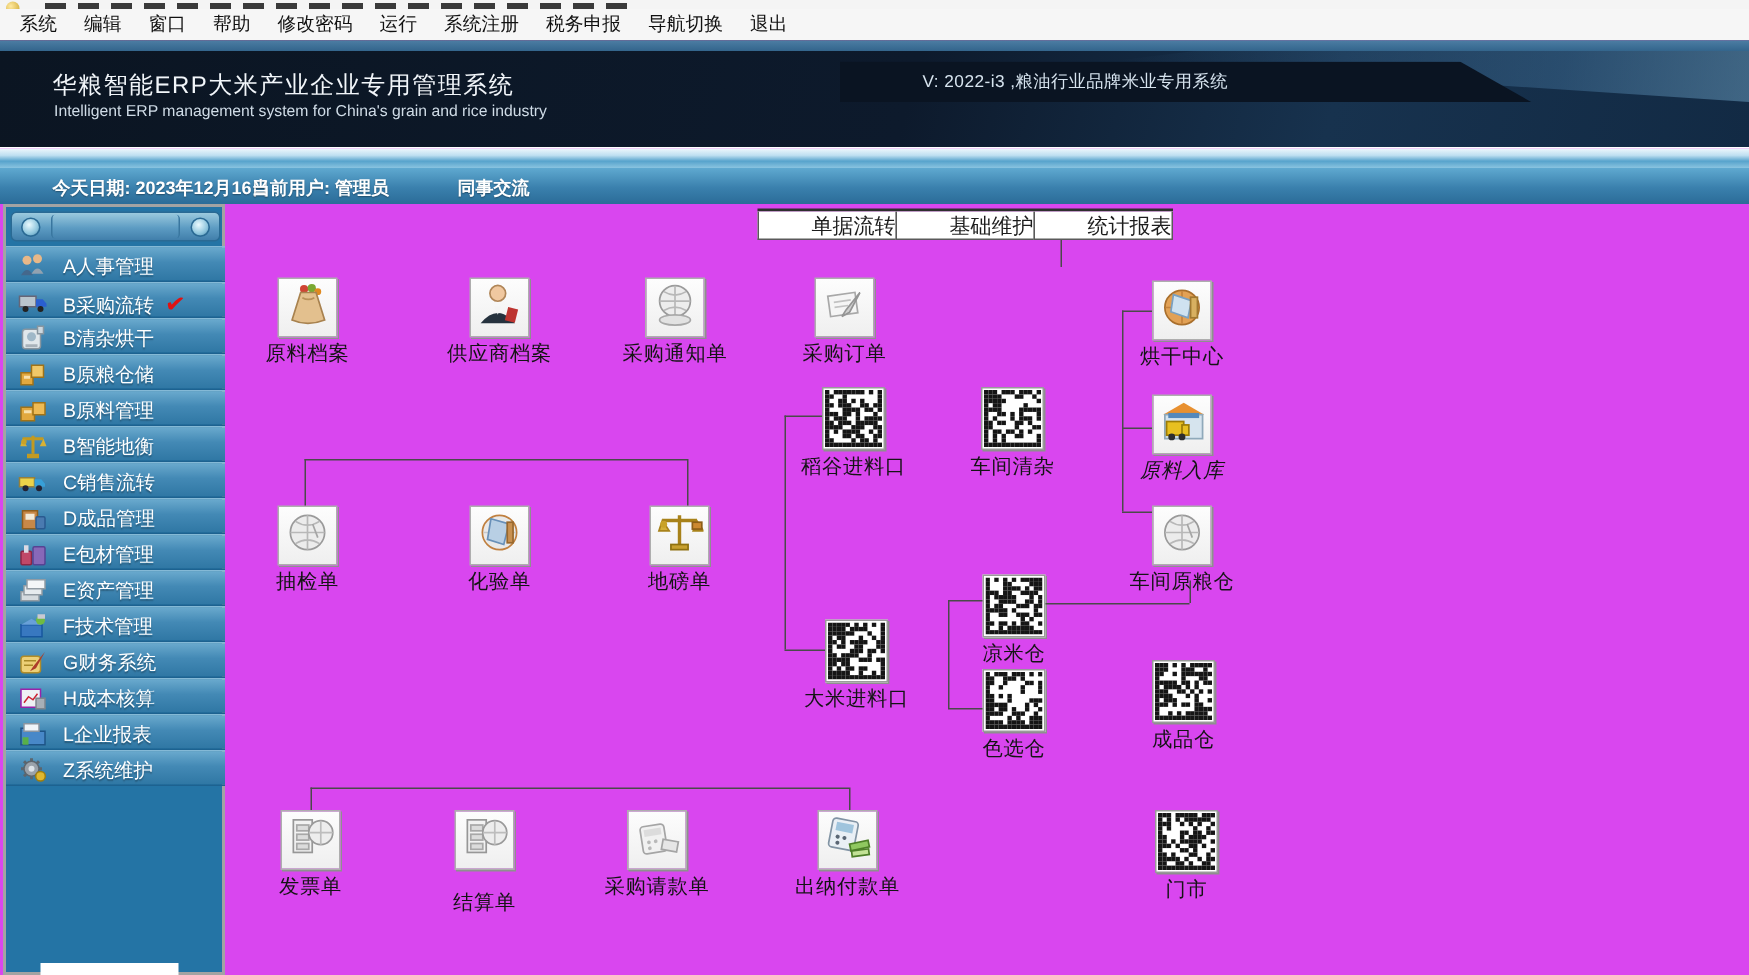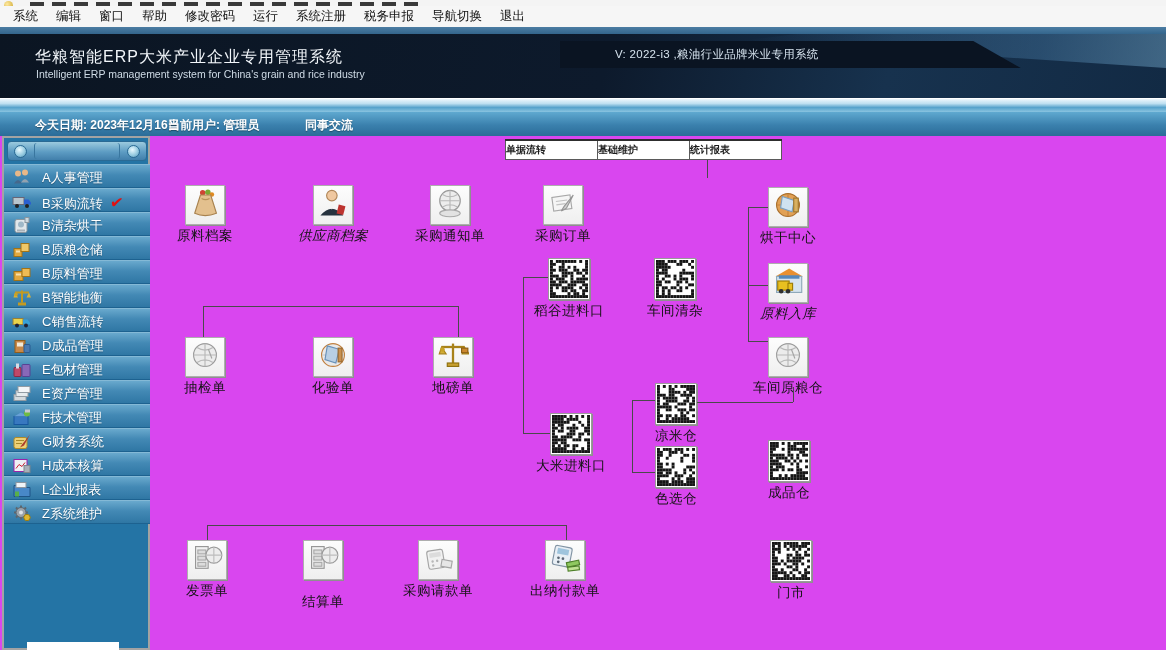--- a/index.html
+++ b/index.html
@@ -64,21 +64,21 @@
   .sb-item .sb-icon { position:absolute; left:8px; top:2px; width:20px; height:19px; }
   .sb-item .sb-label { position:absolute; left:38px; top:4px; color:#fff; font-size:13px;
     text-shadow:0 1px 1px rgba(0,0,0,.3); white-space:nowrap; }
   .sb-check { color:#e01212; font-size:16px; font-weight:bold; margin-left:7px;
     display:inline-block; transform:rotate(6deg); text-shadow:none; }
   .sb-bottom-white { position:absolute; left:23px; top:504px; width:92px; height:9px; background:#fff; }
 
   
   .tabswrap { position:absolute; left:505px; top:139px; display:flex; border-top:2px solid #2e2e2e; }
   .tab { width:93px; height:19px; border:1px solid #5a5a5a; border-top:none; margin-left:-1px;
-    background:#fff; font-size:10px; color:#1c1c1c; text-align:left; line-height:18px; cursor:pointer;font-weight:bold; }
+    background:#fff; font-size:14px; color:#1c1c1c; text-align:right; line-height:18px; cursor:pointer; }
   .tab:first-child { margin-left:0; }
 
   
   .icon-btn { position:absolute; width:40px; height:40px;
     background:linear-gradient(180deg,#fdfdfd,#efefef); border:1px solid #aeaeae;
     box-shadow:1px 1px 0 #8f8f8f; display:flex; align-items:center; justify-content:center; cursor:pointer; }
   .qr-box { position:absolute; width:42px; height:42px; background:#fff; border:1px solid #9a9a9a;
     box-shadow:1px 1px 0 #8f8f8f; padding:1px; cursor:pointer; }
   .flow-label { position:absolute; width:110px; text-align:center; font-size:13.5px; color:#141414;
     letter-spacing:.5px; }
@@ -282,21 +282,21 @@
       </div>
       <div class="flow-label" style="left: 150px; top: 227px;">原料档案</div>
       <div class="icon-btn" style="left: 313px; top: 185px;">
         <span><svg width="32" height="32" viewBox="0 0 28 28">
             <circle cx="13" cy="7.5" r="4.6" fill="#f0c8a0" stroke="#b08658"></circle>
             <path d="M3 25 Q13 13 23 25 Z" fill="#26323e"></path>
             <path d="M11 15 L13 20 L15 15 Z" fill="#f4f4f4"></path>
             <rect x="18" y="16" width="6" height="8" fill="#bd3430" transform="rotate(14 21 20)"></rect>
           </svg></span>
       </div>
-      <div class="flow-label" style="left: 278px; top: 227px; font-style: italic;">供应商档案</div>
+      <div class="flow-label" style="left: 278px; top: 227px;">供应商档案</div>
       <div class="icon-btn" style="left: 430px; top: 185px;">
         <span><svg width="32" height="32" viewBox="0 0 28 28">
             <circle cx="14" cy="12" r="9" fill="#ededed" stroke="#9a9a9a"></circle>
             <path d="M5 12 H23 M14 3 V21 M7.5 6.5 Q14 10.5 20.5 6.5 M7.5 17.5 Q14 13.5 20.5 17.5" stroke="#b8b8b8" fill="none"></path>
             <ellipse cx="14" cy="23" rx="9" ry="3" fill="#e2e2e2" stroke="#a8a8a8"></ellipse>
           </svg></span>
       </div>
       <div class="flow-label" style="left: 395px; top: 227px;">采购通知单</div>
       <div class="icon-btn" style="left: 543px; top: 185px;">
         <span><svg width="32" height="32" viewBox="0 0 28 28">

